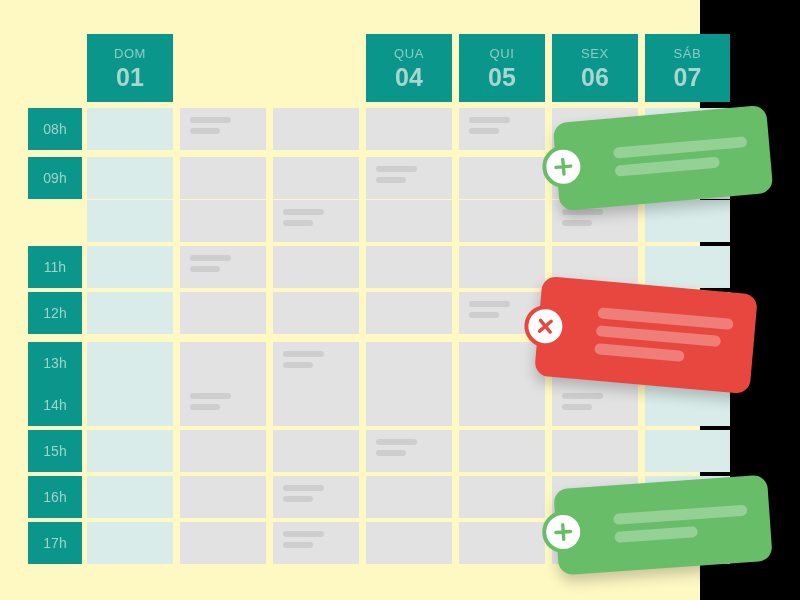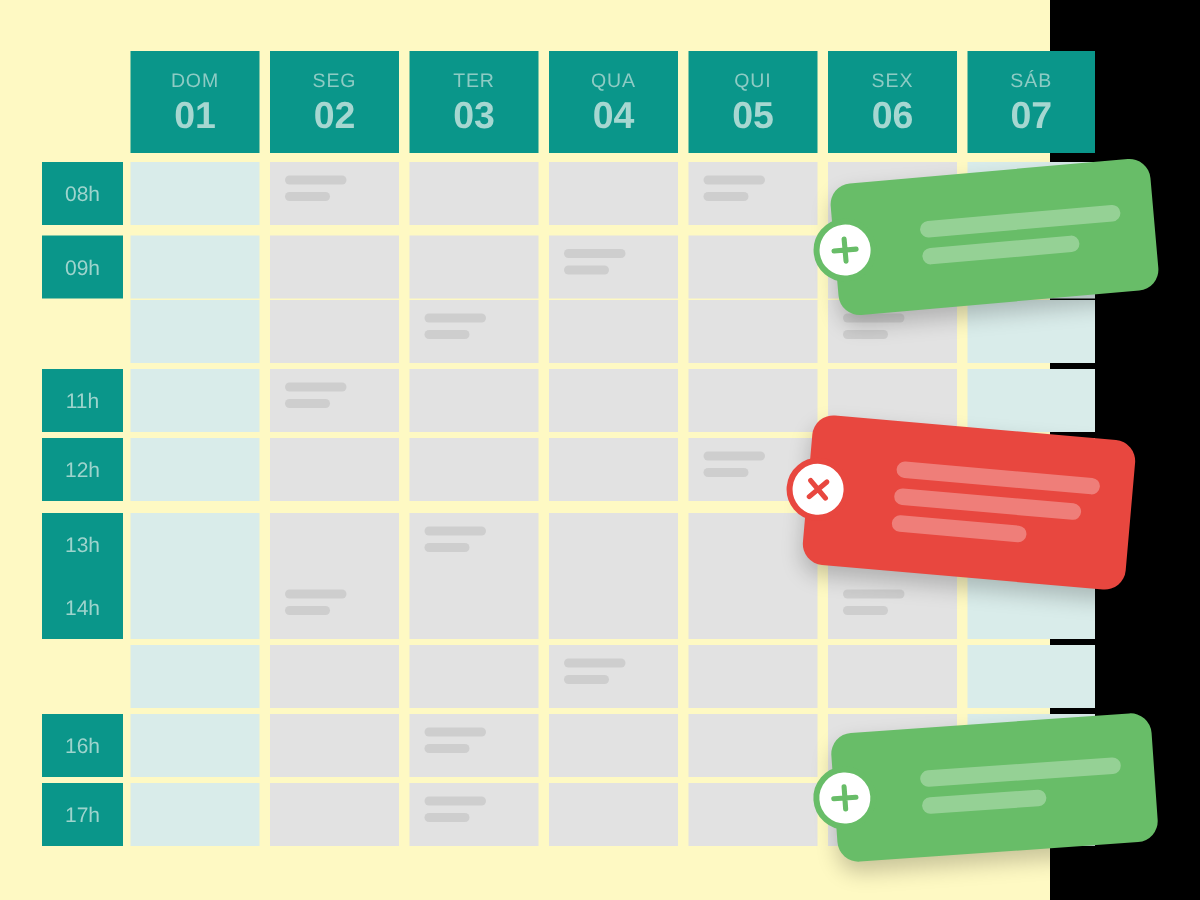--- a/index.html
+++ b/index.html
@@ -145,28 +145,20 @@
 
 <div id="calendar-root">
 
   <div class="schedule-grid">
 
     <div class="grid-row head-row">
       <div class="cell day-head" style="left:59px;width:86px;">
         <span class="dow">DOM</span>
         <span class="dnum">01</span>
       </div>
-      <div class="cell day-head" style="left:152px;width:86px;">
-        <span class="dow">SEG</span>
-        <span class="dnum">02</span>
-      </div>
-      <div class="cell day-head" style="left:245px;width:86px;">
-        <span class="dow">TER</span>
-        <span class="dnum">03</span>
-      </div>
       <div class="cell day-head" style="left:338px;width:86px;text-align:right;">
         <span class="dow">QUA</span>
         <span class="dnum">04</span>
       </div>
       <div class="cell day-head" style="left:431px;width:86px;">
         <span class="dow">QUI</span>
         <span class="dnum">05</span>
       </div>
       <div class="cell day-head" style="left:524px;width:86px;">
         <span class="dow">SEX</span>
@@ -278,20 +270,21 @@
       <div class="cell slot" style="left:338px;width:86px;"></div>
       <div class="cell slot" style="left:431px;width:86px;"></div>
       <div class="cell slot" style="left:524px;width:86px;">
         <div class="ph w-long"></div>
         <div class="ph w-short"></div>
       </div>
       <div class="cell slot weekend" style="left:617px;width:85px;"></div>
     </div>
 
     <div class="grid-row" style="top:396px;">
+      <div class="cell time-label">15h</div>
       <div class="cell slot weekend" style="left:59px;width:86px;"></div>
       <div class="cell slot" style="left:152px;width:86px;"></div>
       <div class="cell slot" style="left:245px;width:86px;"></div>
       <div class="cell slot" style="left:338px;width:86px;">
         <div class="ph w-long"></div>
         <div class="ph w-short"></div>
       </div>
       <div class="cell slot" style="left:431px;width:86px;"></div>
       <div class="cell slot" style="left:524px;width:86px;"></div>
       <div class="cell slot weekend" style="left:617px;width:85px;"></div>

